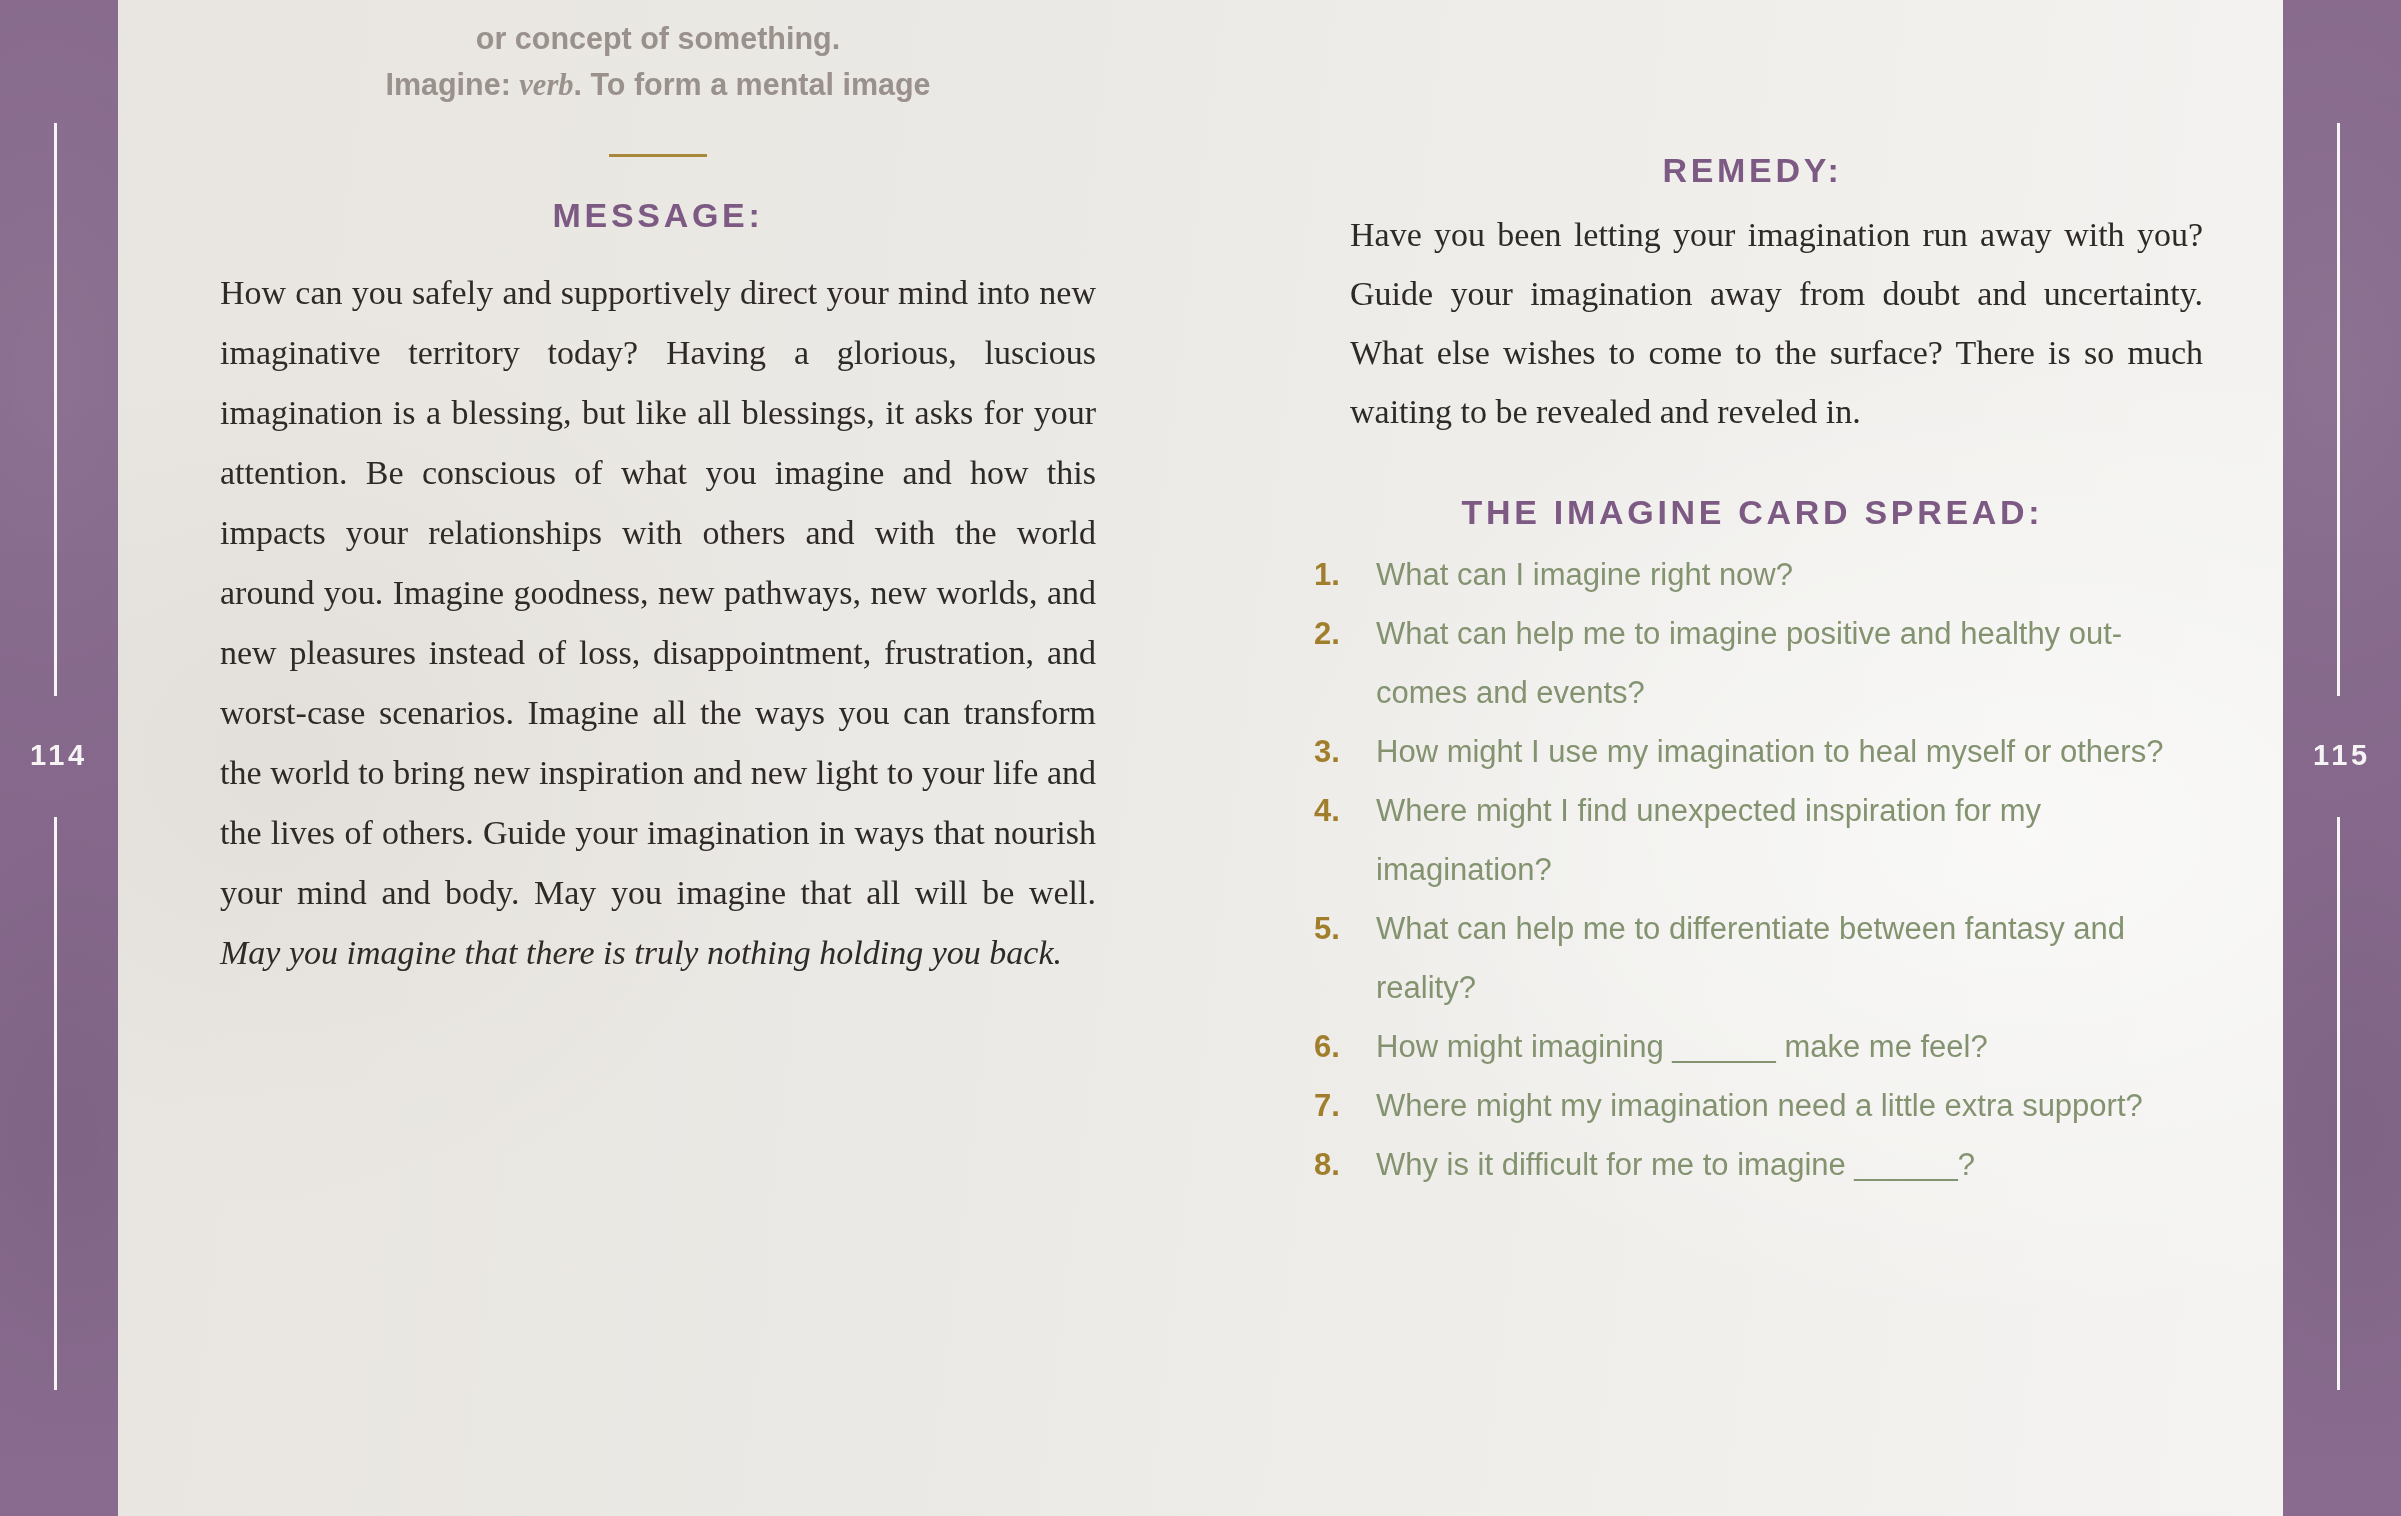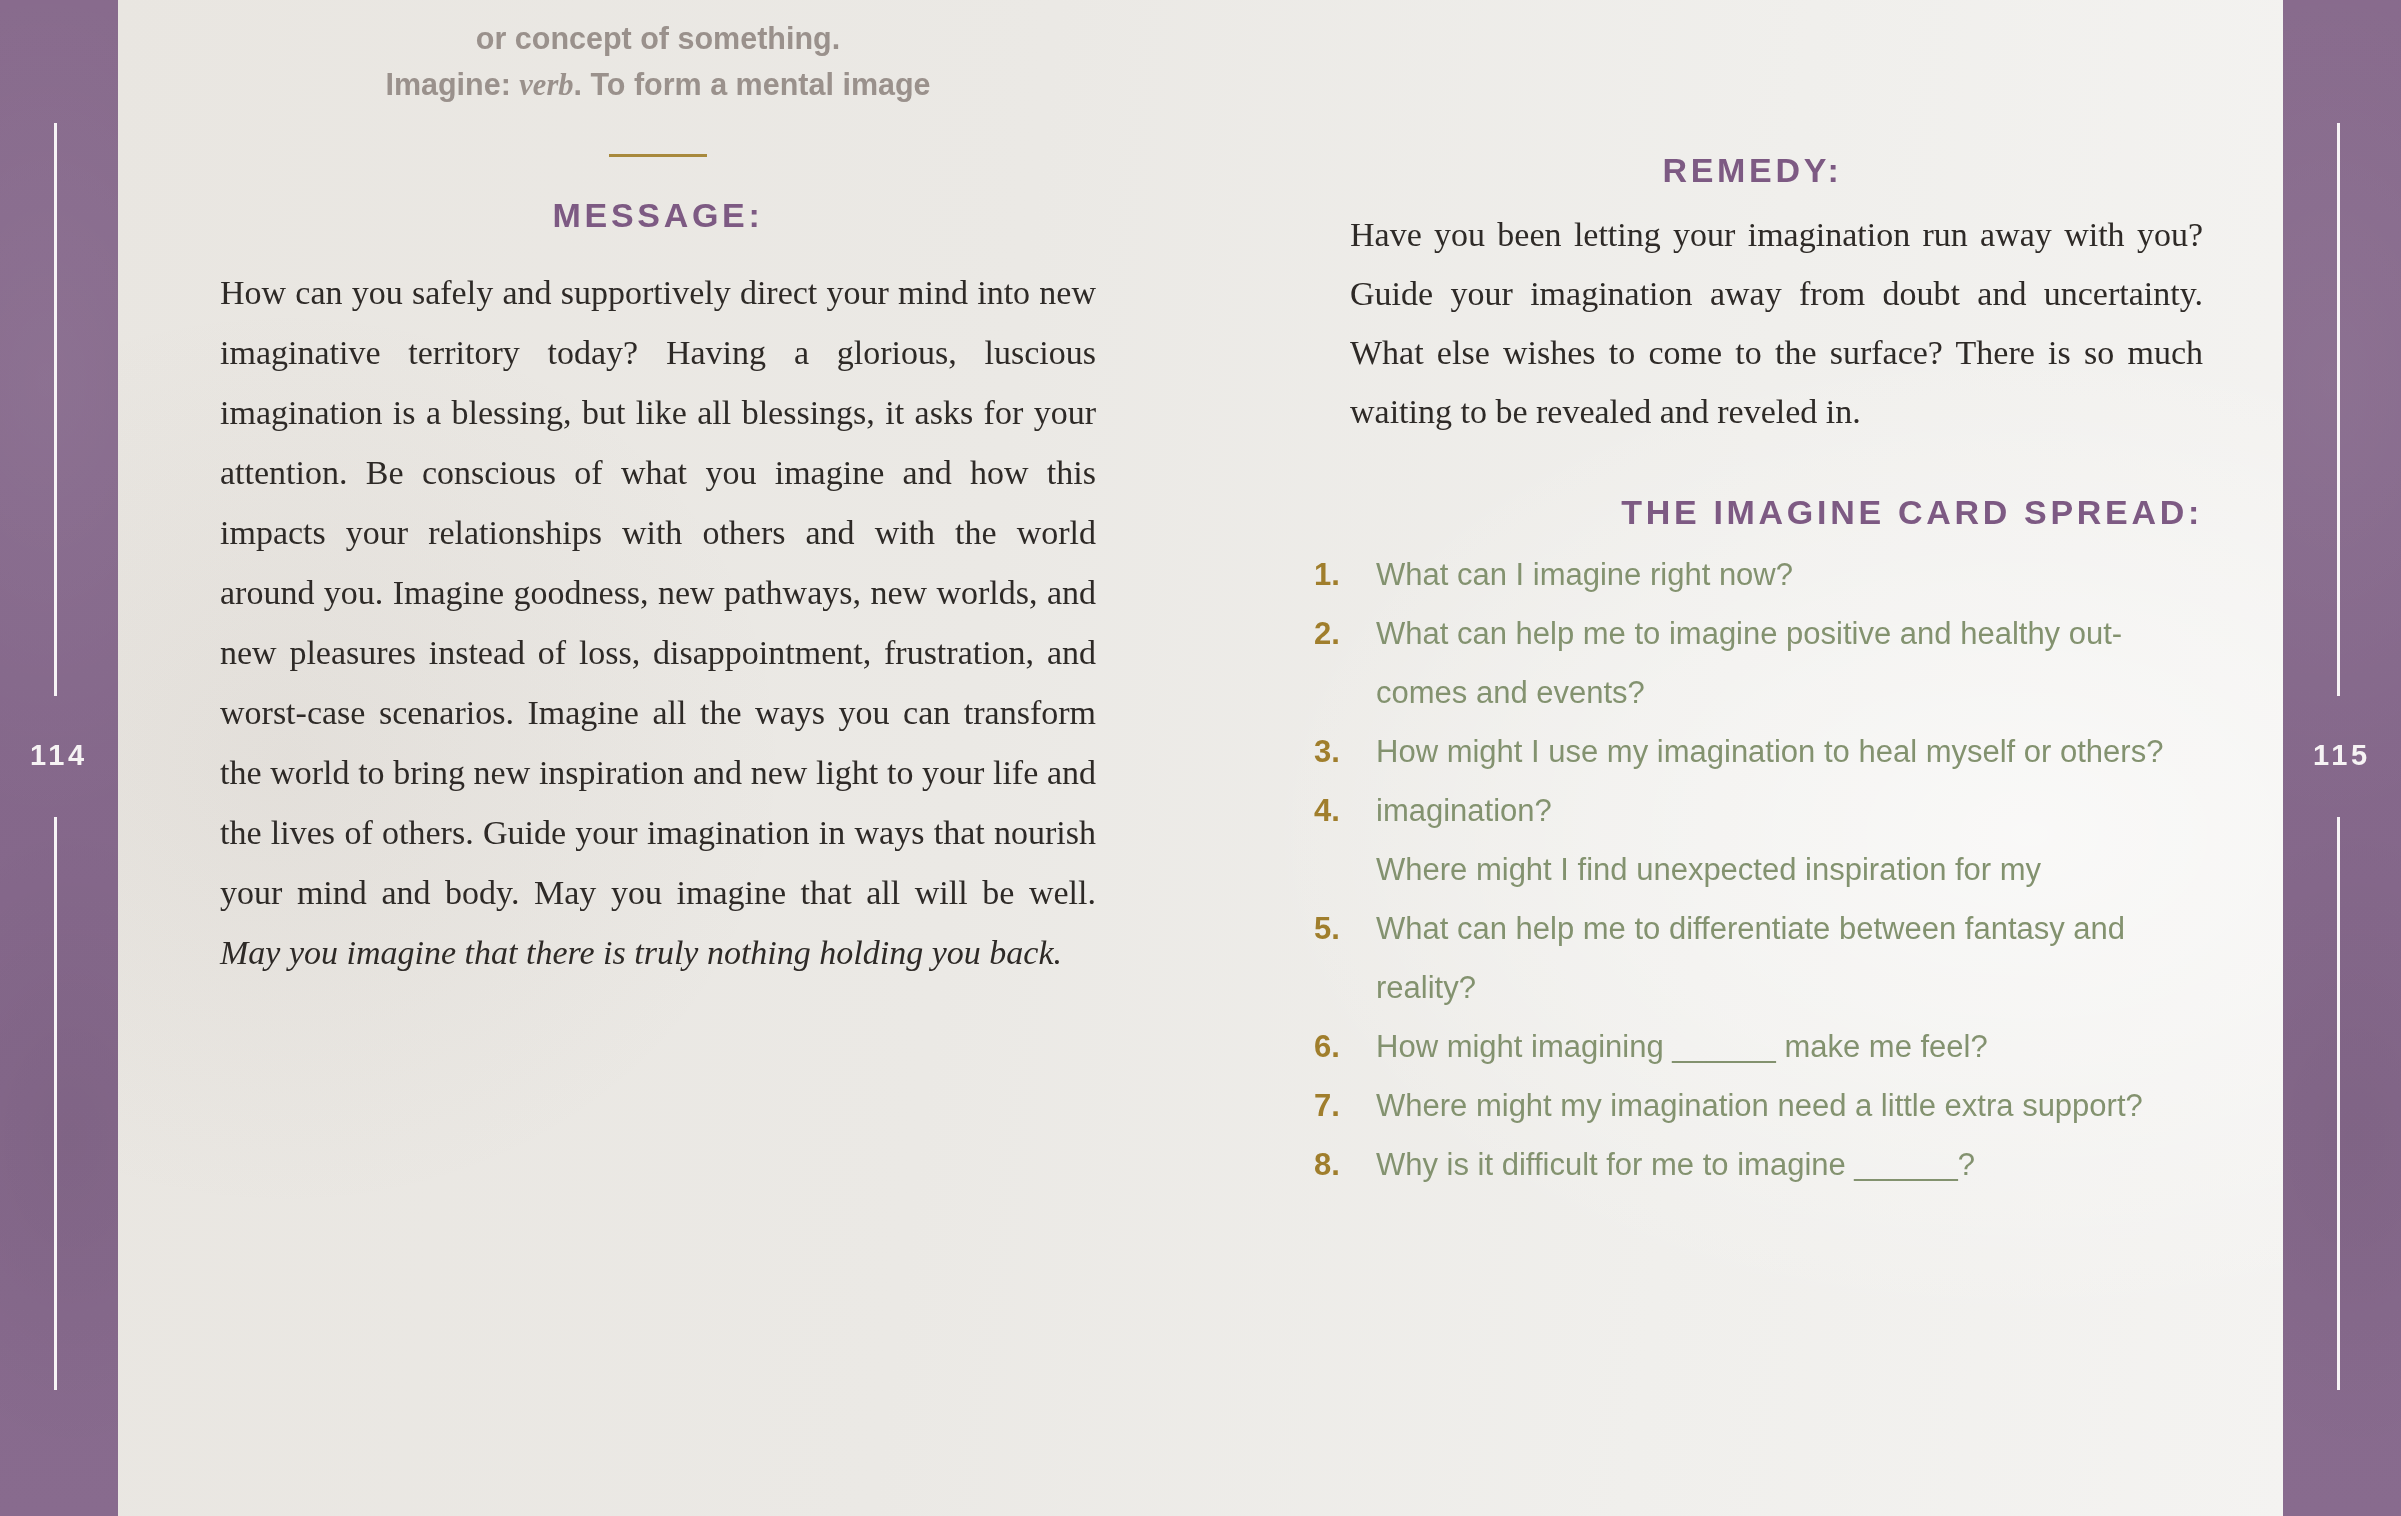--- a/index.html
+++ b/index.html
@@ -91,21 +91,21 @@
   .body-text .em{font-style:italic;}
 
   
   .h-remedy{margin-top:151px;}
   .remedy-text{
     margin-top:14.8px;
     font-size:34px;line-height:59px;color:var(--body_ink);
     text-align:justify;
     margin-left:48px;
   }
-  .h-spread{margin-top:52px;text-align:right;}
+  .h-spread{margin-top:52px;}
   .spread-list{margin:13px 0 0 0;padding:0;list-style:none;}
   .item{display:flex;align-items:flex-start;}
   .item .num{
     flex:none;width:74px;box-sizing:border-box;padding-left:12px;
     font-family:"Liberation Sans", sans-serif;
     font-weight:bold;font-size:31px;line-height:59px;color:var(--num_gold);
   }
   .item .lines{flex:1;min-width:0;}
   .item .line{
     font-family:"Liberation Sans", sans-serif;
@@ -169,22 +169,22 @@
         </li>
         <li class="item">
           <span class="num">3.</span>
           <div class="lines">
             <div class="line">How might I use my imagination to heal myself or others?</div>
           </div>
         </li>
         <li class="item">
           <span class="num">4.</span>
           <div class="lines">
+            <div class="line">Where might I find unexpected inspiration for my</div>
             <div class="line">imagination?</div>
-            <div class="line">Where might I find unexpected inspiration for my</div>
           </div>
         </li>
         <li class="item">
           <span class="num">5.</span>
           <div class="lines">
             <div class="line">What can help me to differentiate between fantasy and</div>
             <div class="line">reality?</div>
           </div>
         </li>
         <li class="item">

